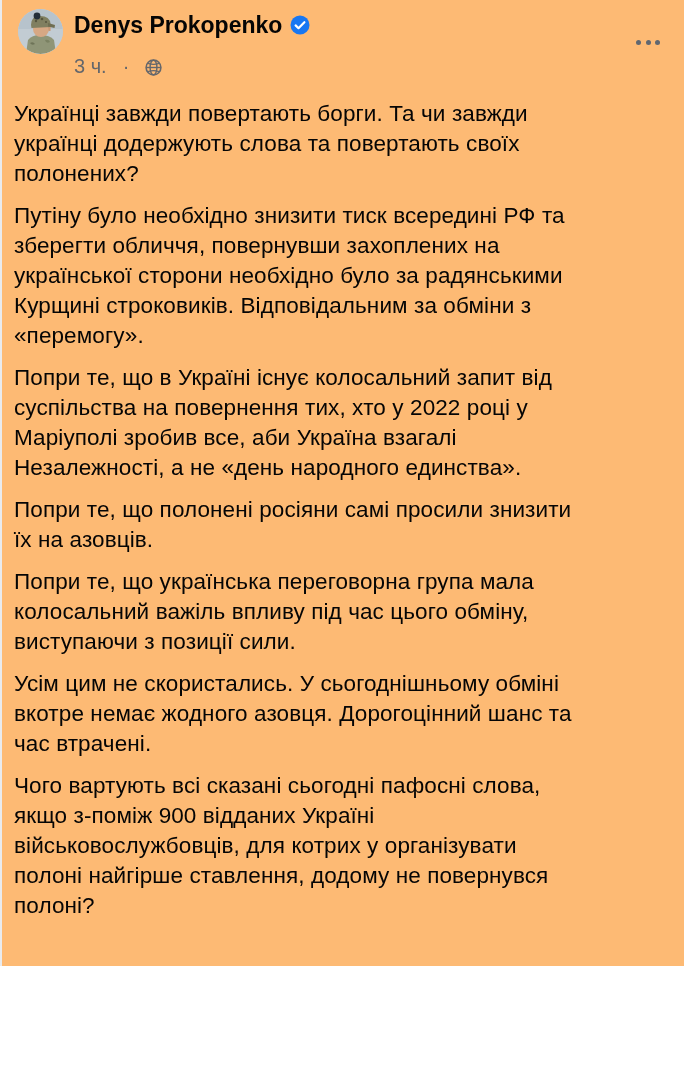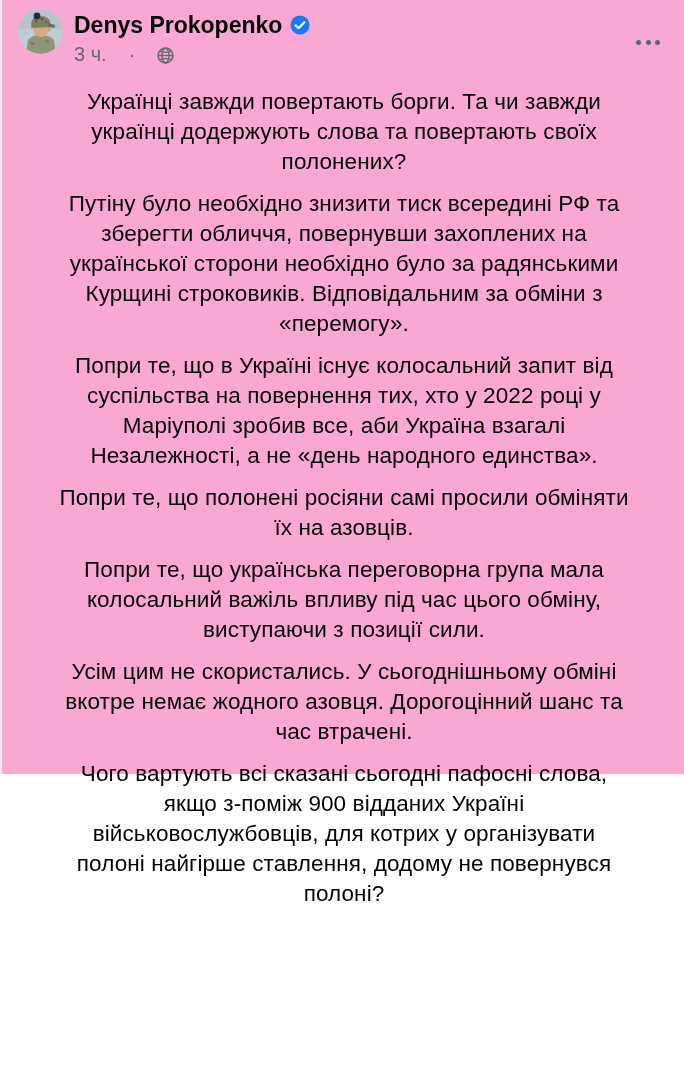--- a/index.html
+++ b/index.html
@@ -4,25 +4,24 @@
 <style>
   html, body { margin: 0; padding: 0; }
   body {
     width: 684px; height: 1070px;
     background: #ffffff;
     font-family: "Liberation Sans", "DejaVu Sans", sans-serif;
     overflow: hidden;
   }
   .post-card {
     position: relative;
-    width: 684px; height: 774px;
-    background: #f9a8d4;
+    width: 684px; height: 966px;
+    background: #fdba74;
     border-left: 2px solid #e9ebee;
     box-sizing: border-box;
-    text-align: center;
   }
   .post-header {
     display: flex;
     align-items: flex-start;
     padding: 9px 16px 0 16px;
   }
   .avatar-btn {
     width: 45px; height: 45px;
     border-radius: 50%;
     overflow: hidden;
@@ -33,42 +32,42 @@
   .avatar-btn svg { display: block; }
   .header-text { margin-left: 11px; padding-top: 2px; }
   .name-row {
     display: flex; align-items: center; gap: 8px;
     font-size: 23px; font-weight: 700; color: #050505;
     line-height: 28px;
   }
   .name-row .author-name { cursor: pointer; }
   .verified { width: 20px; height: 20px; display: inline-block; }
   .meta-row {
-    display: flex; align-items: center; gap: 22px;
-    margin-top: 3px;
+    display: flex; align-items: center; gap: 16px;
+    margin-top: 15px;
     font-size: 20px; color: #65676b;
     line-height: 24px;
   }
   .meta-dot { font-size: 20px; color: #65676b; }
   .globe { width: 17px; height: 17px; display: inline-block; margin-top: 2px; }
   .more-btn {
     position: absolute;
     top: 26px; right: 14px;
     width: 44px; height: 32px;
     display: flex; align-items: center; justify-content: center;
     gap: 4.5px;
     background: transparent; border: none;
     cursor: pointer; border-radius: 16px;
   }
   .more-btn .dot {
     width: 5px; height: 5px; border-radius: 50%;
     background: #606770;
   }
   .post-body {
-    padding: 21px 18px 0 20px;
+    padding: 21px 18px 0 12px;
     font-size: 22.5px;
     line-height: 30px;
     color: #050505;
     letter-spacing: 0.1px;
   }
   .para { margin: 0 0 12px 0; }
   .para:last-child { margin-bottom: 0; }
   .line { white-space: nowrap; }
 </style>
 </head>
@@ -145,21 +144,21 @@
         <div class="line">Курщині строковиків. Відповідальним за обміни з</div>
         <div class="line">«перемогу».</div>
       </div>
       <div class="para">
         <div class="line">Попри те, що в Україні існує колосальний запит від</div>
         <div class="line">суспільства на повернення тих, хто у 2022 році у</div>
         <div class="line">Маріуполі зробив все, аби Україна взагалі</div>
         <div class="line">Незалежності, а не «день народного единства».</div>
       </div>
       <div class="para">
-        <div class="line">Попри те, що полонені росіяни самі просили обміняти</div>
+        <div class="line">Попри те, що полонені росіяни самі просили знизити</div>
         <div class="line">їх на азовців.</div>
       </div>
       <div class="para">
         <div class="line">Попри те, що українська переговорна група мала</div>
         <div class="line">колосальний важіль впливу під час цього обміну,</div>
         <div class="line">виступаючи з позиції сили.</div>
       </div>
       <div class="para">
         <div class="line">Усім цим не скористались. У сьогоднішньому обміні</div>
         <div class="line">вкотре немає жодного азовця. Дорогоцінний шанс та</div>

